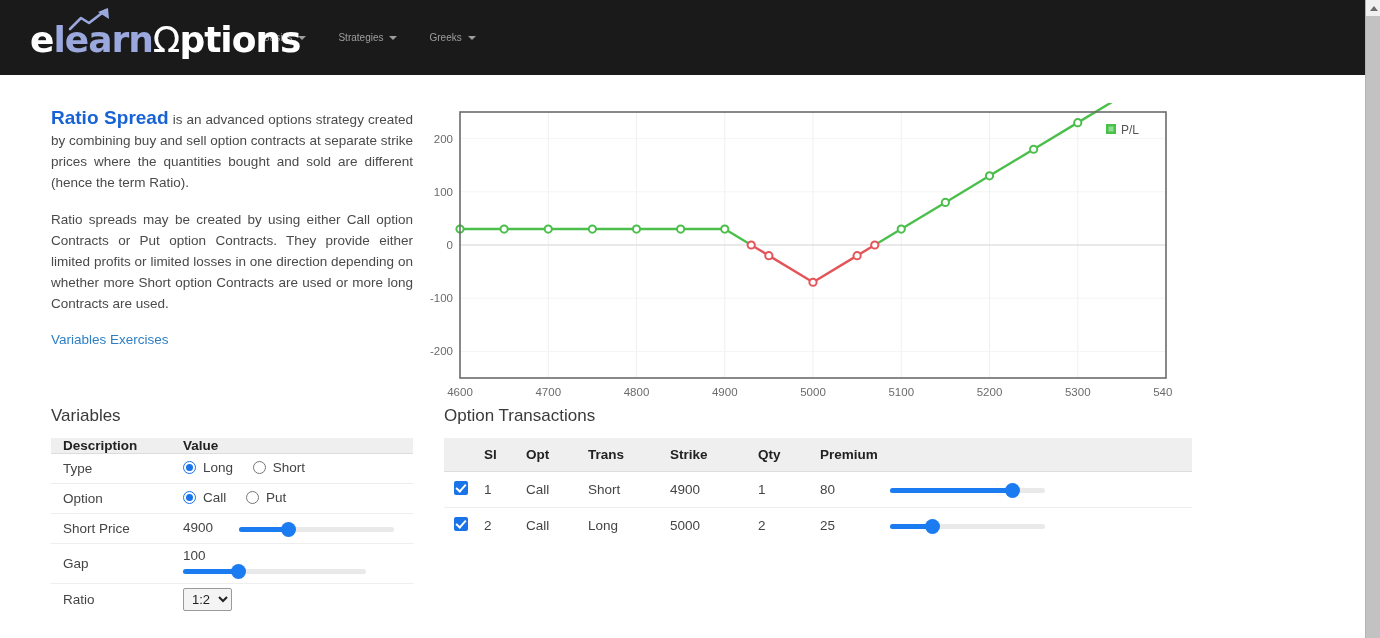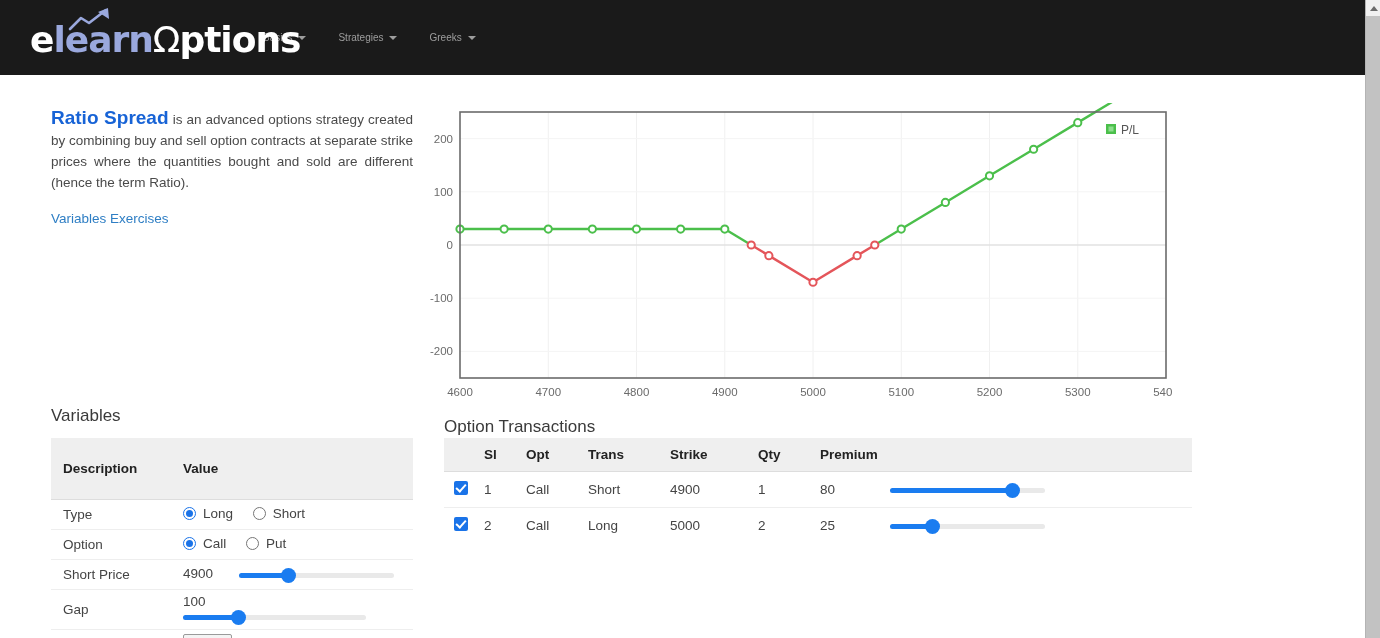--- a/index.html
+++ b/index.html
@@ -64,31 +64,31 @@
   .practice-link {
     font-size: 13.5px; color: #2e7ec4; text-decoration: none; cursor: pointer;
     display: inline-block; margin-top: 2px;
   }
 
   
   .section-head {
     font-size: 17px; color: #3a3a3a; font-weight: 400;
   }
   #variables-head { position: absolute; left: 51px; top: 406px; }
-  #transactions-head { position: absolute; left: 444px; top: 417px; }
+  #transactions-head { position: absolute; left: 444px; top: 406px; }
 
   
   table { border-collapse: collapse; }
   .vtable {
     position: absolute; left: 51px; top: 438px; width: 362px;
     font-size: 13.5px; color: #444;
   }
   .vtable th {
     background: #efefef; text-align: left; font-weight: 700; color: #222;
-    padding: 23px 12px; font-size: 13.5px;
+    padding: 0 12px; font-size: 13.5px;
     border-bottom: 1px solid #dddddd;
   }
   .vtable td {
     padding: 4px 12px; border-bottom: 1px solid #eeeeee;
     vertical-align: middle; height: 30px;
   }
   .vtable tr:last-child td { border-bottom: none; }
   .vcol-desc { width: 120px; }
 
   .ttable {
@@ -206,20 +206,21 @@
       </a>
       <a class="nav-link" href="#">
         <span>Greeks</span>
         <i class="caret"></i>
       </a>
     </div>
   </div>
 
   <div class="desc-col">
     <p class="desc-p"><span class="desc-title">Ratio Spread</span><span> is an advanced options strategy created by combining buy and sell option contracts at separate strike prices where the quantities bought and sold are different (hence the term Ratio).</span></p>
+    <p class="desc-p">Ratio spreads may be created by using either Call option Contracts or Put option Contracts. They provide either limited profits or limited losses in one direction depending on whether more Short option Contracts are used or more long Contracts are used.</p>
     <a class="practice-link" href="#">Variables Exercises</a>
   </div>
 
   <div class="chart-wrap">
     <svg class="chart-svg" id="chart-svg" width="748" height="295" viewBox="0 0 748 295">
         <rect x="36" y="9" width="706" height="266" fill="#ffffff"></rect>
         <line x1="124.25" y1="9" x2="124.25" y2="275" stroke="#f0f0f0" stroke-width="1"></line>
         <line x1="212.5" y1="9" x2="212.5" y2="275" stroke="#f0f0f0" stroke-width="1"></line>
         <line x1="300.75" y1="9" x2="300.75" y2="275" stroke="#f0f0f0" stroke-width="1"></line>
         <line x1="389" y1="9" x2="389" y2="275" stroke="#f0f0f0" stroke-width="1"></line>

